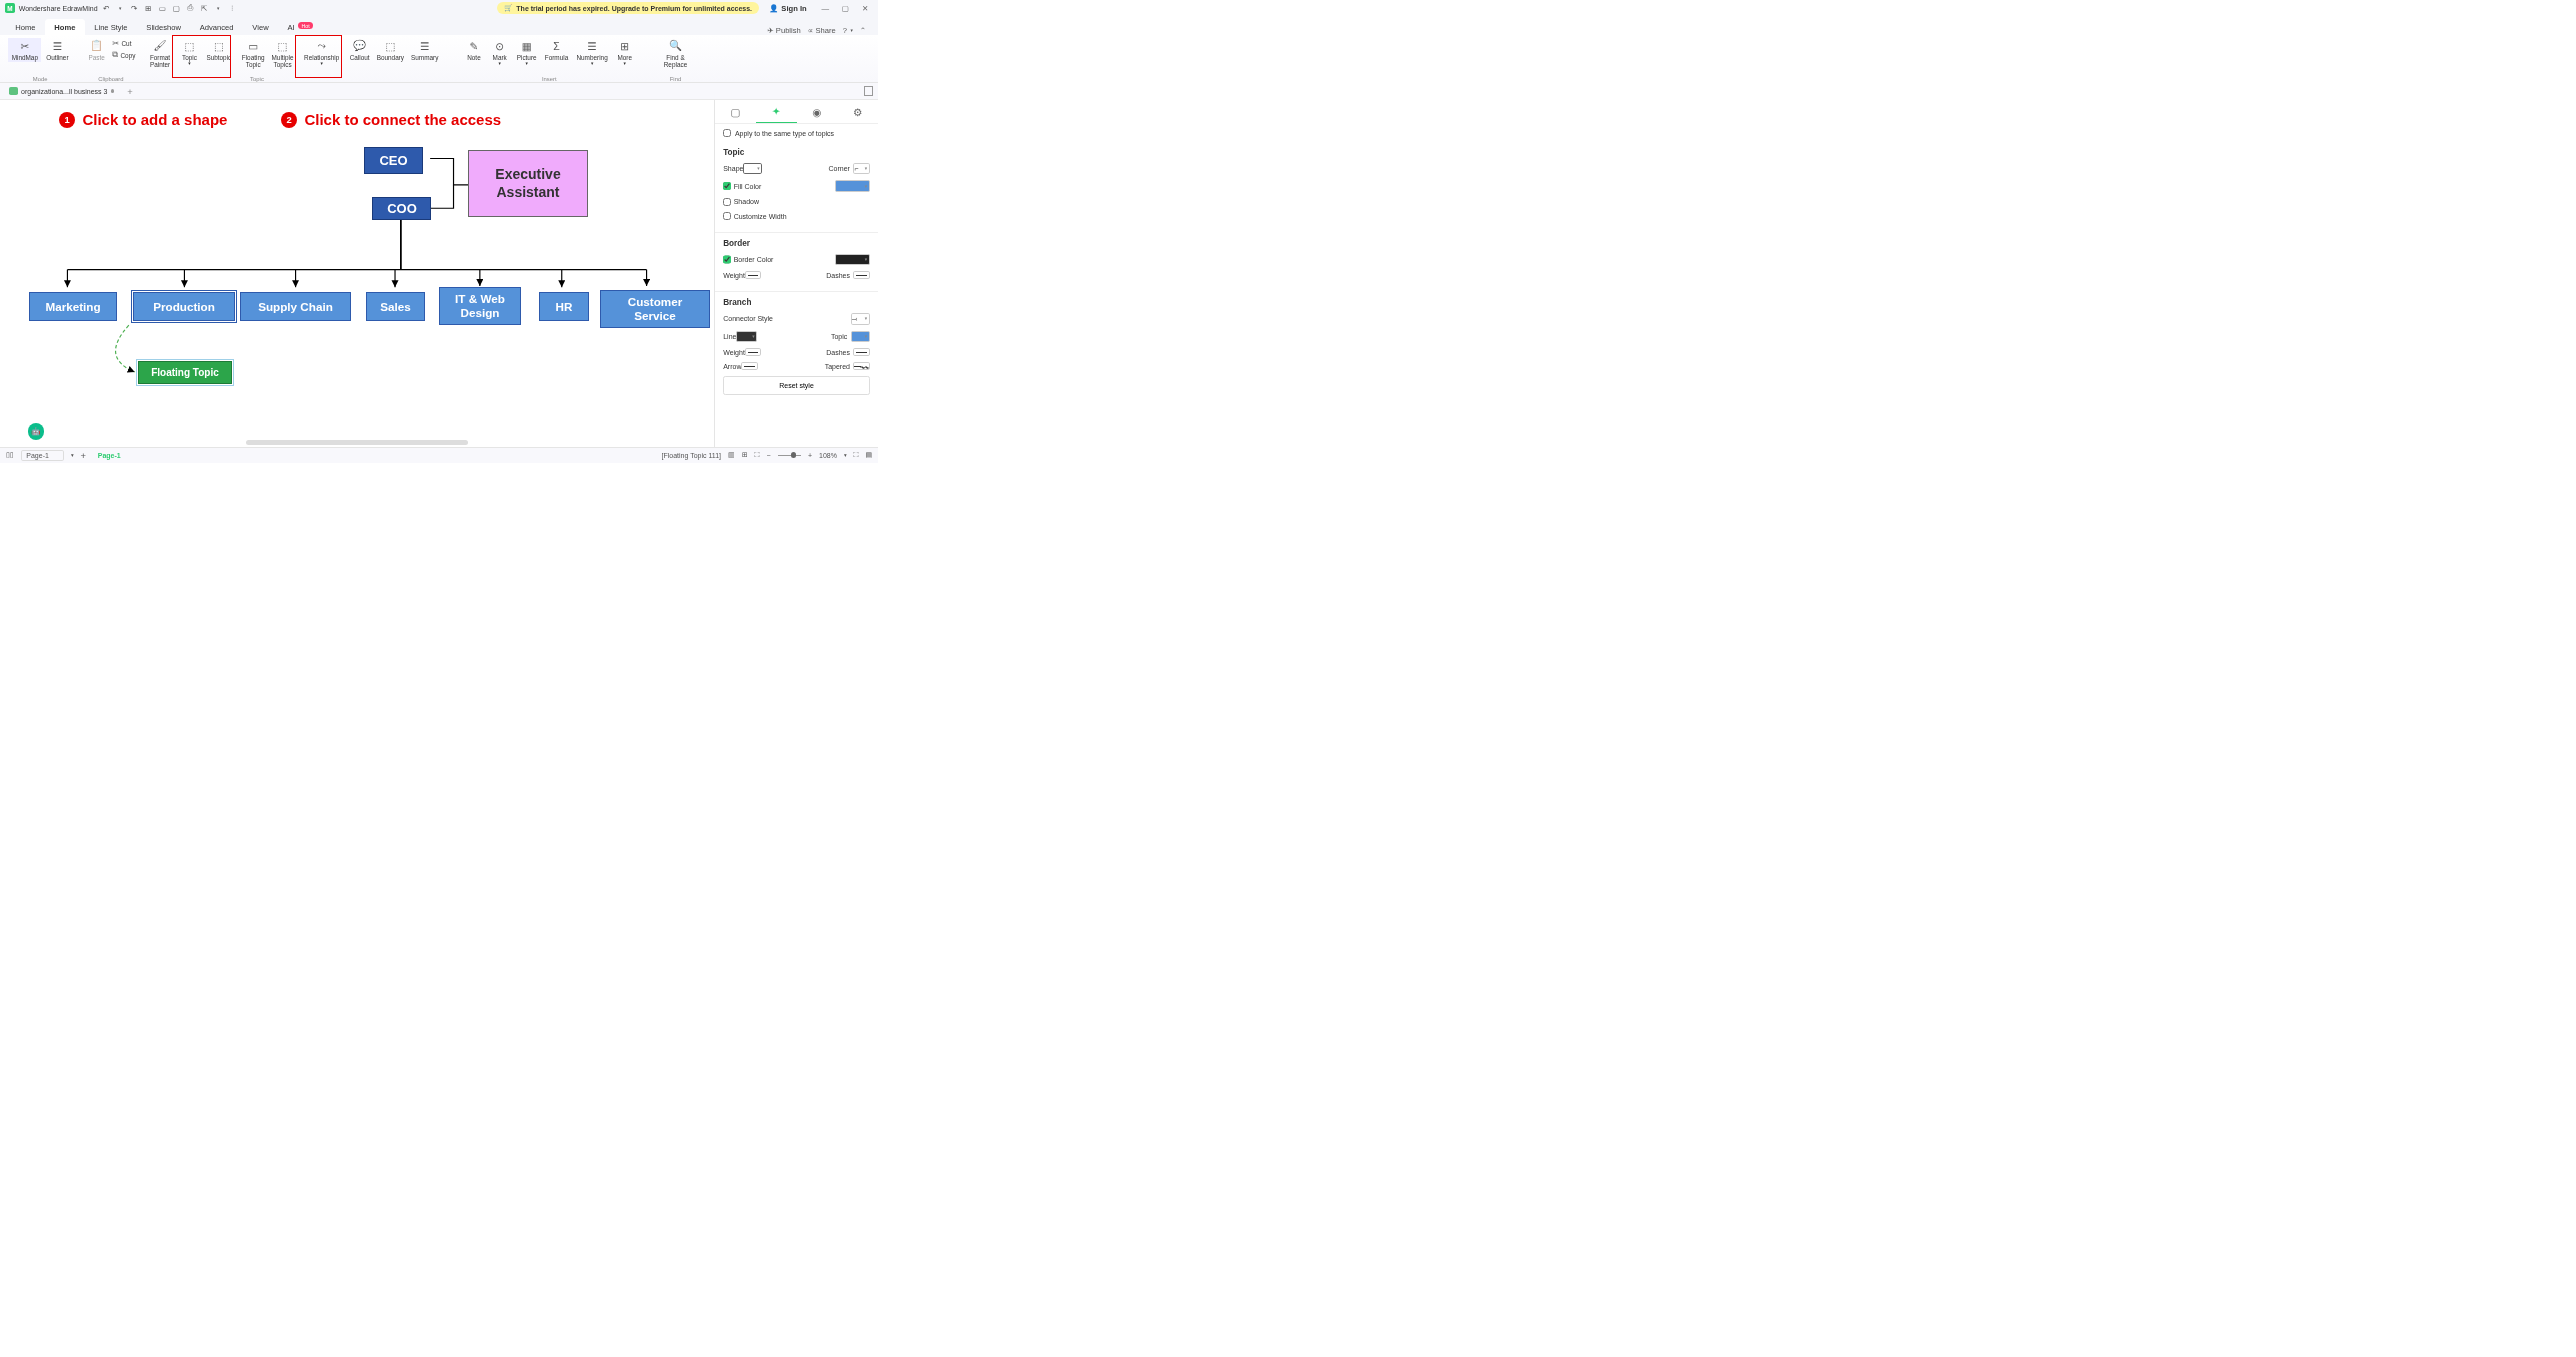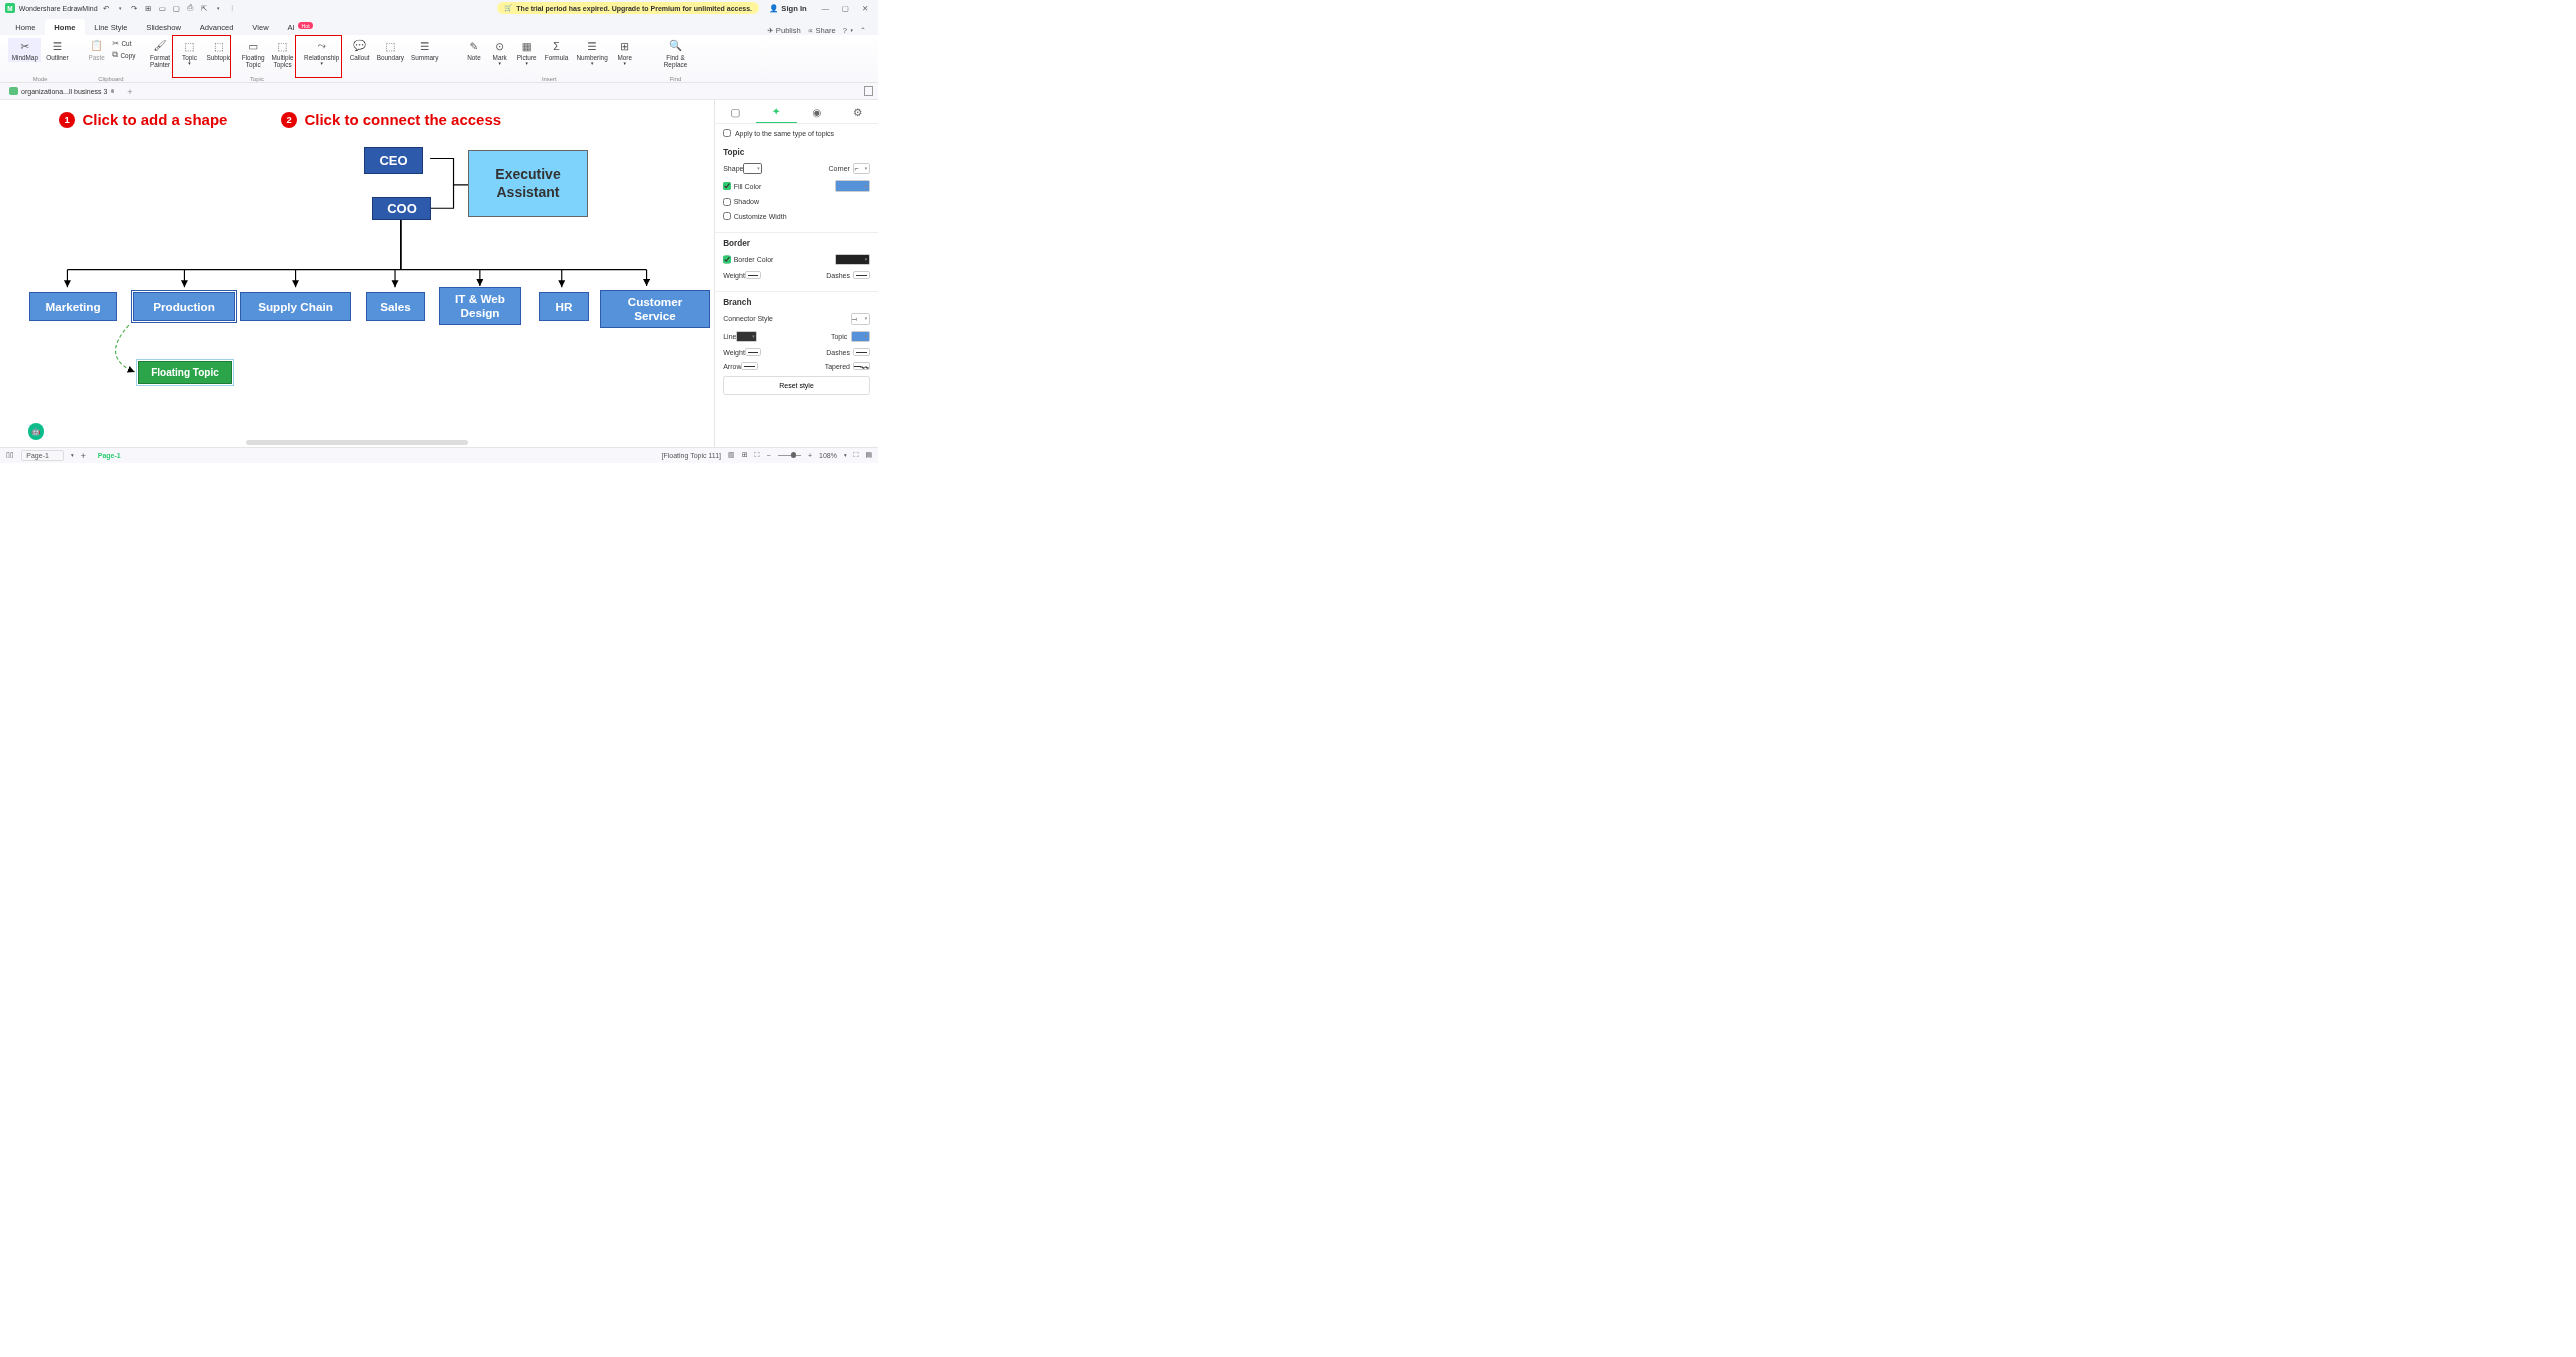--- a/index.html
+++ b/index.html
@@ -34,21 +34,21 @@
 .doc-tab-icon { width: 8.2px; height: 8.2px; background: #5ec27f; border-radius: 1.8px; }
 .dot { width: 3.5px; height: 3.5px; background: #999; border-radius: 50%; }
 .add-tab { font-size: 9.4px; color: #888; cursor: pointer; padding: 0 3.5px; }
 .panel-toggle { width: 9.4px; height: 9.4px; border: 0.6px solid #999; margin-left: auto; }
 .main { display: flex; height: calc(100% - 16.4px - 19px - 48px - 16.4px - 16.4px); }
 .canvas { flex: 1; position: relative; background: #fff; overflow: hidden; }
 .annotation { position: absolute; display: flex; align-items: center; gap: 7px; font-size: 15px; font-weight: bold; color: #e60000; }
 .annotation-num { width: 16.4px; height: 16.4px; background: #e60000; color: #fff; border-radius: 50%; display: flex; align-items: center; justify-content: center; font-size: 9.4px; }
 .node { position: absolute; border: 1.2px solid; display: flex; align-items: center; justify-content: center; font-weight: bold; text-align: center; padding: 3.5px 7px; }
 .node.ceo { background: #2e5aac; border-color: #1a3a7a; color: #fff; font-size: 13px; }
-.node.exec { background: #7dd3fc; border-color: #666; color: #333; font-size: 14px; line-height: 1.3; }
+.node.exec { background: #f0abfc; border-color: #666; color: #333; font-size: 14px; line-height: 1.3; }
 .node.dept { background: #5592d9; border-color: #2e5aac; color: #fff; font-size: 11.7px; }
 .node.selected { outline: 1.2px solid #2e5aac; outline-offset: 1.2px; }
 .node.float { background: #2ca54a; border-color: #1d7a37; color: #fff; font-size: 10px; outline: 1.2px solid #9fd0e8; outline-offset: 1.8px; }
 .chatbot { position: absolute; bottom: 7px; left: 28px; width: 16.4px; height: 16.4px; background: #0bbd8b; border-radius: 50%; display: flex; align-items: center; justify-content: center; color: #fff; }
 svg.connector { position: absolute; top: 0; left: 0; pointer-events: none; overflow: visible; }
 .right-panel { width: 164px; background: #fff; border-left: 0.6px solid #e5e5e5; display: flex; flex-direction: column; overflow-y: auto; }
 .rp-tabs { display: flex; height: 24.6px; border-bottom: 0.6px solid #eee; }
 .rp-tab { flex: 1; display: flex; align-items: center; justify-content: center; cursor: pointer; font-size: 10.5px; color: #666; }
 .rp-tab.active { border-bottom: 1.8px solid #2ecc71; color: #2ecc71; }
 .rp-section { padding: 5.9px 8.2px; }

